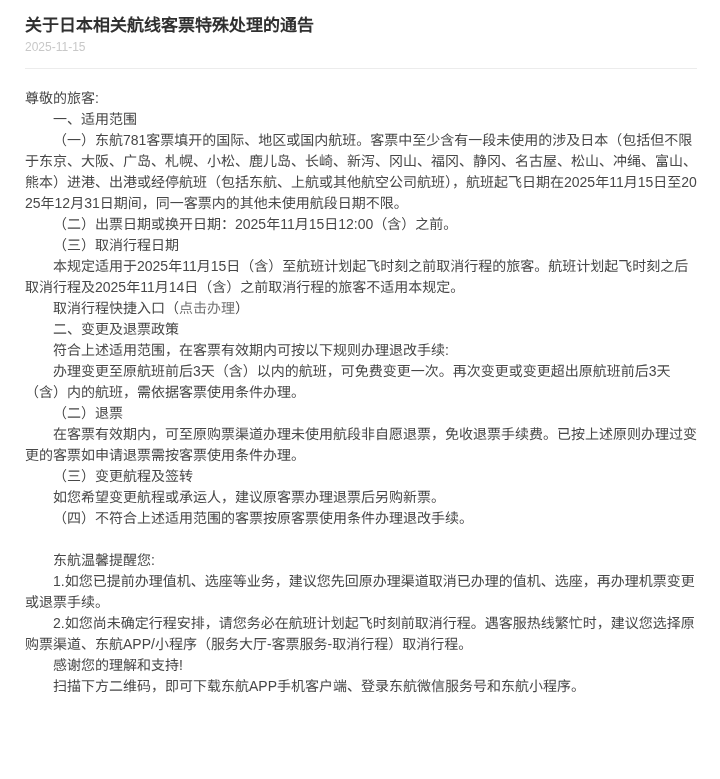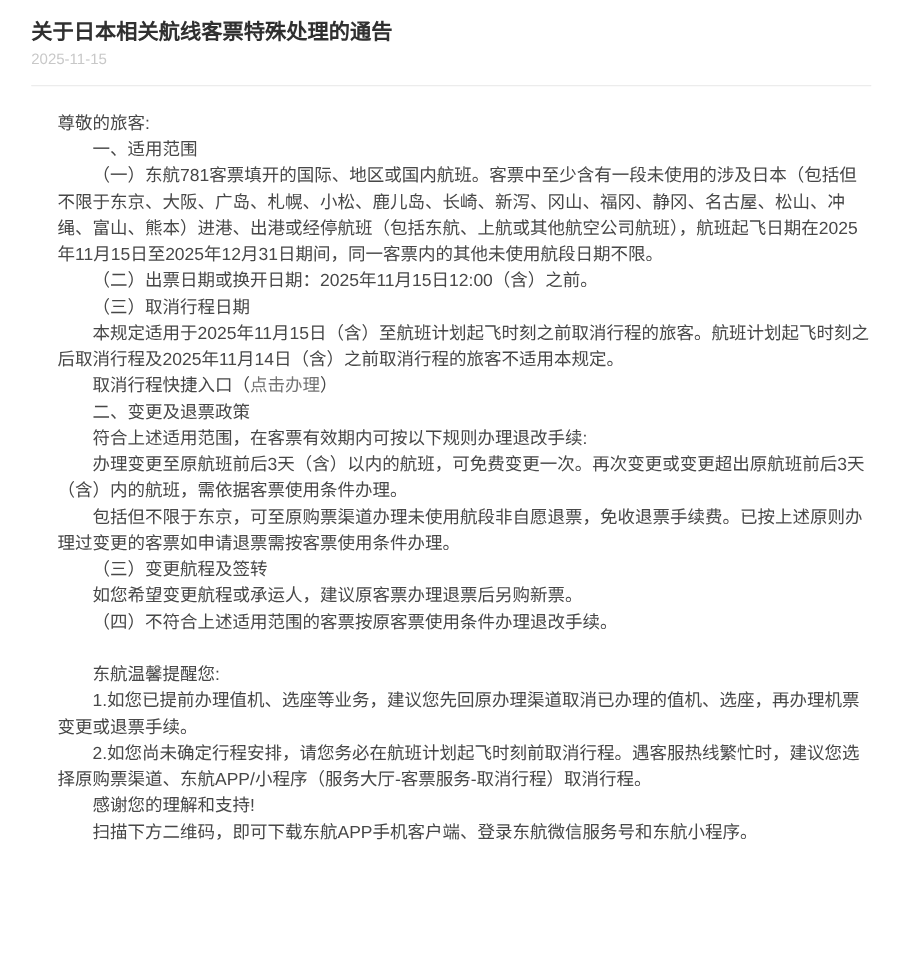--- a/index.html
+++ b/index.html
@@ -32,21 +32,20 @@
   .divider {
     border: none;
     border-top: 1px solid #ececec;
     margin: 13px 0 0 0;
     height: 0;
   }
   .notice-body {
     margin-top: 19px;
     font-size: 14px;
     color: #474747;
-    margin-left: 21px;
   }
   .para {
     margin: 0;
     line-height: 21px;
     word-break: break-all;
     overflow-wrap: break-word;
   }
   .para.indent { text-indent: 2em; }
   .para.spacer { text-indent: 0; }
   a.link {
@@ -66,21 +65,22 @@
       <p class="para">尊敬的旅客:</p>
       <p class="para indent">一、适用范围</p>
       <p class="para indent">（一）东航781客票填开的国际、地区或国内航班。客票中至少含有一段未使用的涉及日本（包括但不限于东京、大阪、广岛、札幌、小松、鹿儿岛、长崎、新泻、冈山、福冈、静冈、名古屋、松山、冲绳、富山、熊本）进港、出港或经停航班（包括东航、上航或其他航空公司航班），航班起飞日期在2025年11月15日至2025年12月31日期间，同一客票内的其他未使用航段日期不限。</p>
       <p class="para indent">（二）出票日期或换开日期：2025年11月15日12:00（含）之前。</p>
       <p class="para indent">（三）取消行程日期</p>
       <p class="para indent">本规定适用于2025年11月15日（含）至航班计划起飞时刻之前取消行程的旅客。航班计划起飞时刻之后取消行程及2025年11月14日（含）之前取消行程的旅客不适用本规定。</p>
       <p class="para indent"><span>取消行程快捷入口（</span><a class="link" href="#">点击办理</a><span>）</span></p>
       <p class="para indent">二、变更及退票政策</p>
       <p class="para indent">符合上述适用范围，在客票有效期内可按以下规则办理退改手续:</p>
       <p class="para indent">办理变更至原航班前后3天（含）以内的航班，可免费变更一次。再次变更或变更超出原航班前后3天（含）内的航班，需依据客票使用条件办理。</p>
-      <p class="para indent">包括但不限于东京，可至原购票渠道办理未使用航段非自愿退票，免收退票手续费。已按上述原则办理过变更的客票如申请退票需按客票使用条件办理。</p>
+      <p class="para indent">（二）退票</p>
+      <p class="para indent">在客票有效期内，可至原购票渠道办理未使用航段非自愿退票，免收退票手续费。已按上述原则办理过变更的客票如申请退票需按客票使用条件办理。</p>
       <p class="para indent">（三）变更航程及签转</p>
       <p class="para indent">如您希望变更航程或承运人，建议原客票办理退票后另购新票。</p>
       <p class="para indent">（四）不符合上述适用范围的客票按原客票使用条件办理退改手续。</p>
       <p class="para spacer">&nbsp;</p>
       <p class="para indent">东航温馨提醒您:</p>
       <p class="para indent">1.如您已提前办理值机、选座等业务，建议您先回原办理渠道取消已办理的值机、选座，再办理机票变更或退票手续。</p>
       <p class="para indent">2.如您尚未确定行程安排，请您务必在航班计划起飞时刻前取消行程。遇客服热线繁忙时，建议您选择原购票渠道、东航APP/小程序（服务大厅-客票服务-取消行程）取消行程。</p>
       <p class="para indent">感谢您的理解和支持!</p>
       <p class="para indent">扫描下方二维码，即可下载东航APP手机客户端、登录东航微信服务号和东航小程序。</p>
     </div>

